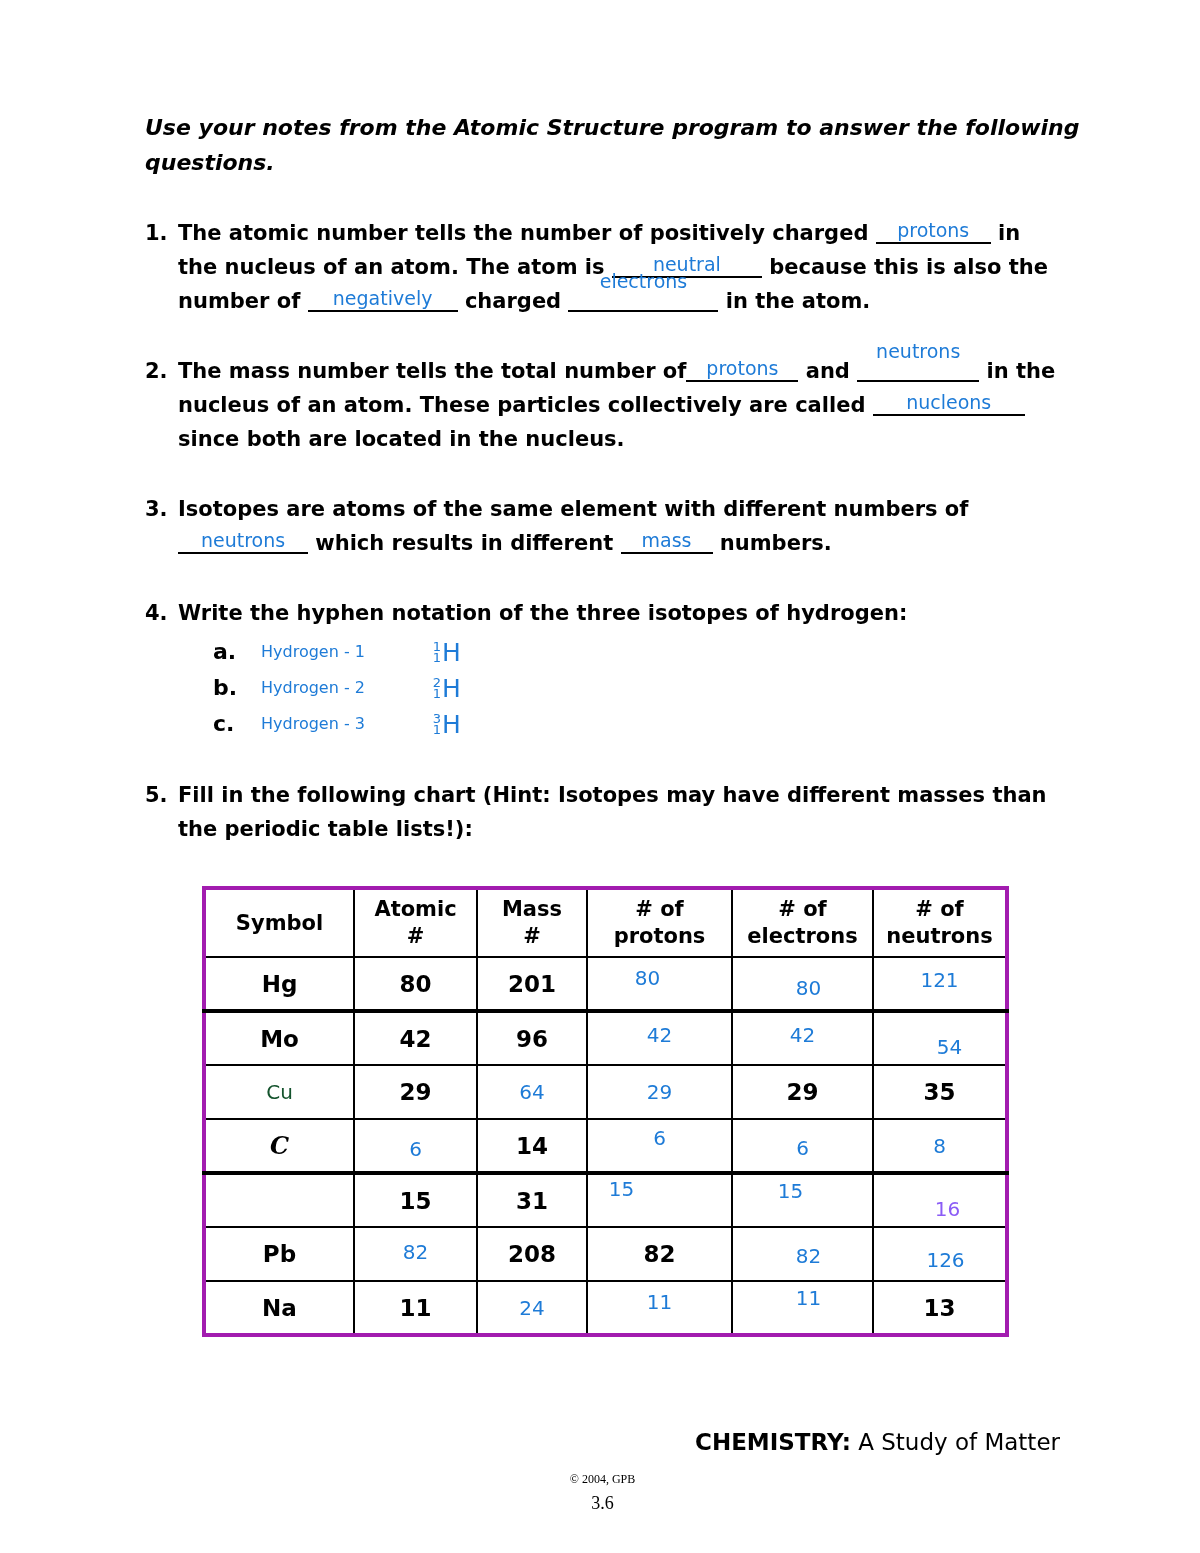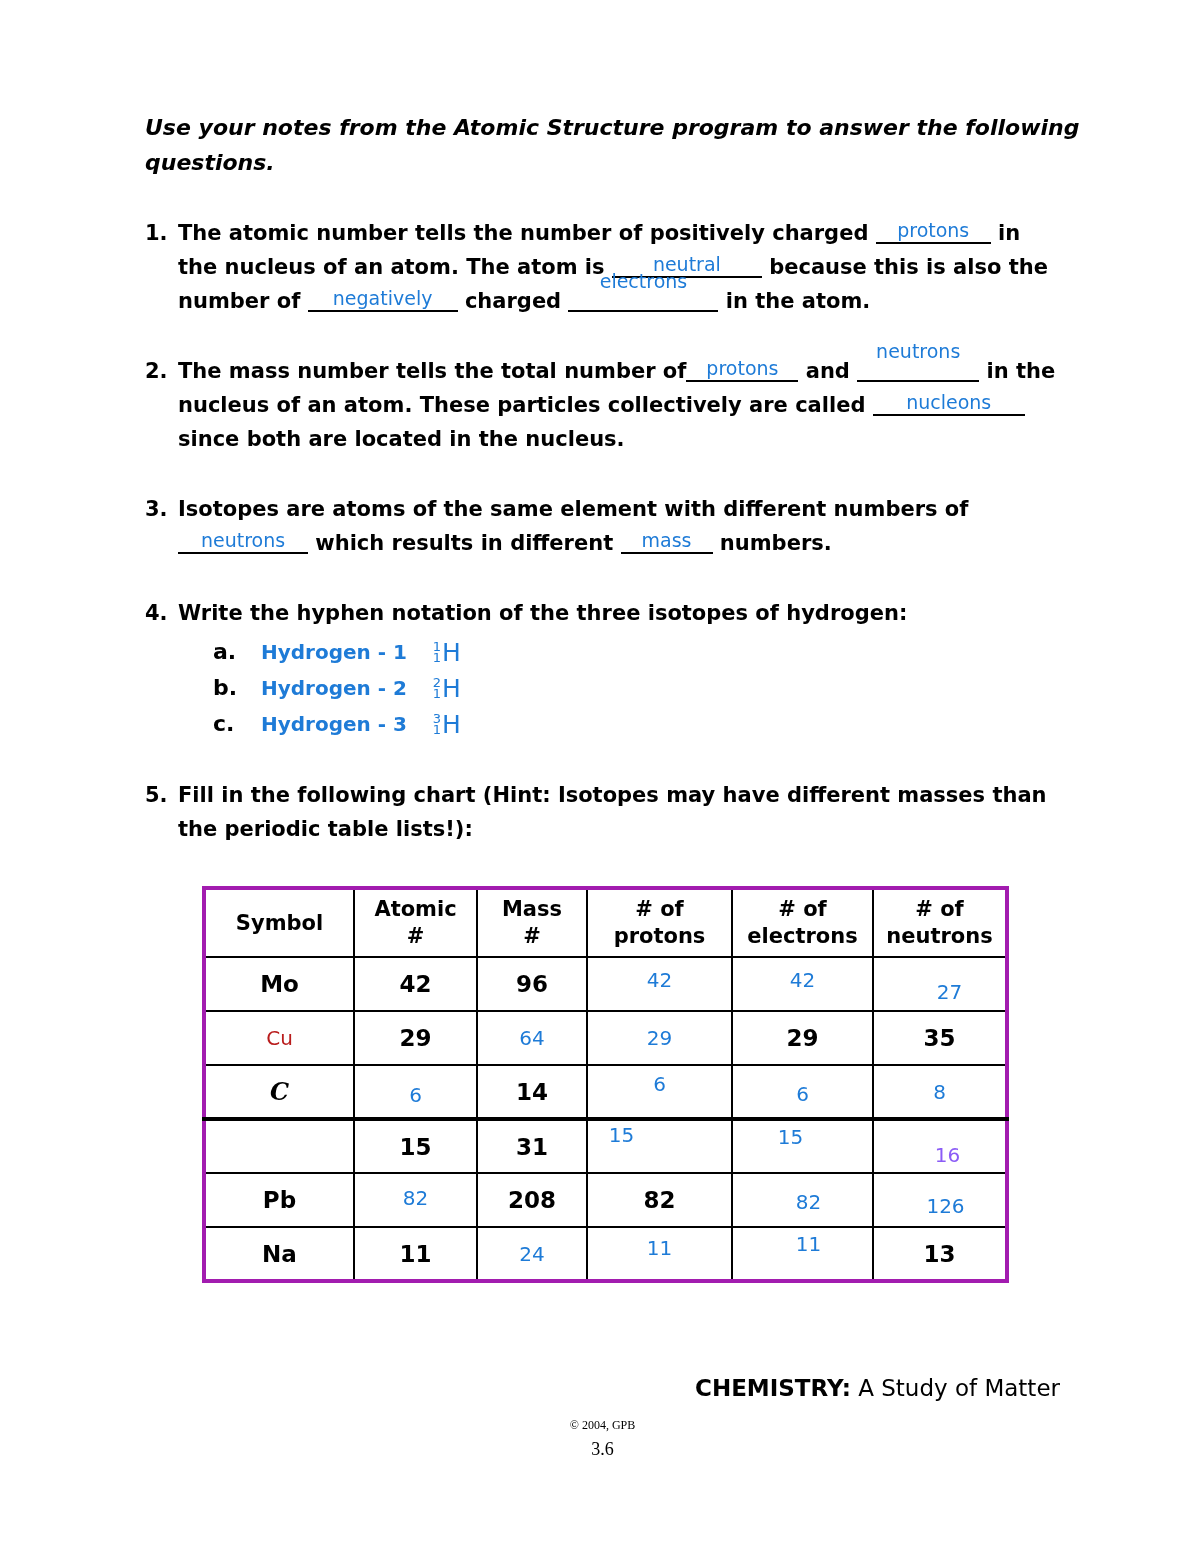--- a/index.html
+++ b/index.html
@@ -43,21 +43,21 @@
     position: absolute; left: 0; right: 0; bottom: 1px;
     text-align: center; white-space: nowrap;
     font-weight: normal; font-size: 19px; line-height: 21px;
   }
   .blank.raised .ans { bottom: 18px; }
 
   
   .q4items { margin-top: 4px; }
   .q4row { display: flex; align-items: center; height: 36px; padding-left: 35px; }
   .q4label { width: 48px; font-size: 22px; font-weight: bold; }
-  .q4answer { width: 170px; font-size: 20px; font-weight: bold; }
+  .q4answer { width: 170px; font-size: 16px; font-weight: normal; }
   .iso { display: inline-flex; align-items: center; font-weight: normal; }
   .iso .nums { display: inline-flex; flex-direction: column; align-items: flex-end;
                font-size: 13px; line-height: 11px; width: 10px; margin-right: 1px; }
   .iso .el { font-size: 25px; line-height: 25px; }
 
   
   .chart {
     margin: 40px 0 0 57px;
     border-collapse: collapse;
     border: 4px solid #a21caf;
@@ -154,30 +154,38 @@
 #</th>
           <th># of
 protons</th>
           <th># of
 electrons</th>
           <th># of
 neutrons</th>
         </tr>
       </thead>
       <tbody>
+        <tr class="thick">
+          <td><span class="cv">Hg</span></td>
+          <td><span class="cv">80</span></td>
+          <td><span class="cv">201</span></td>
+          <td class="blue" style="color: rgb(30, 123, 215);"><span class="cv" style="transform: translate(-12px, -6px);">80</span></td>
+          <td class="blue" style="color: rgb(30, 123, 215);"><span class="cv" style="transform: translate(6px, 4px);">80</span></td>
+          <td class="blue" style="color: rgb(30, 123, 215);"><span class="cv" style="transform: translate(0px, -4px);">121</span></td>
+        </tr>
         <tr>
           <td><span class="cv">Mo</span></td>
           <td><span class="cv">42</span></td>
           <td><span class="cv">96</span></td>
           <td class="blue" style="color: rgb(30, 123, 215);"><span class="cv" style="transform: translate(0px, -4px);">42</span></td>
           <td class="blue" style="color: rgb(30, 123, 215);"><span class="cv" style="transform: translate(0px, -4px);">42</span></td>
-          <td class="blue" style="color: rgb(30, 123, 215);"><span class="cv" style="transform: translate(10px, 8px);">27</span></td>
-        </tr>
-        <tr>
-          <td class="blue" style="color: #b91c1c;"><span class="cv">Cu</span></td>
+          <td class="blue" style="color: rgb(30, 123, 215);"><span class="cv" style="transform: translate(10px, 8px);">54</span></td>
+        </tr>
+        <tr>
+          <td class="blue" style="color: #14532d;"><span class="cv">Cu</span></td>
           <td><span class="cv">29</span></td>
           <td class="blue" style="color: rgb(30, 123, 215);"><span class="cv">64</span></td>
           <td class="blue" style="color: rgb(30, 123, 215);"><span class="cv">29</span></td>
           <td><span class="cv">29</span></td>
           <td><span class="cv">35</span></td>
         </tr>
         <tr class="thick">
           <td class="italic"><span class="cv">C</span></td>
           <td class="blue" style="color: rgb(30, 123, 215);"><span class="cv" style="transform: translate(0px, 3px);">6</span></td>
           <td><span class="cv">14</span></td>

